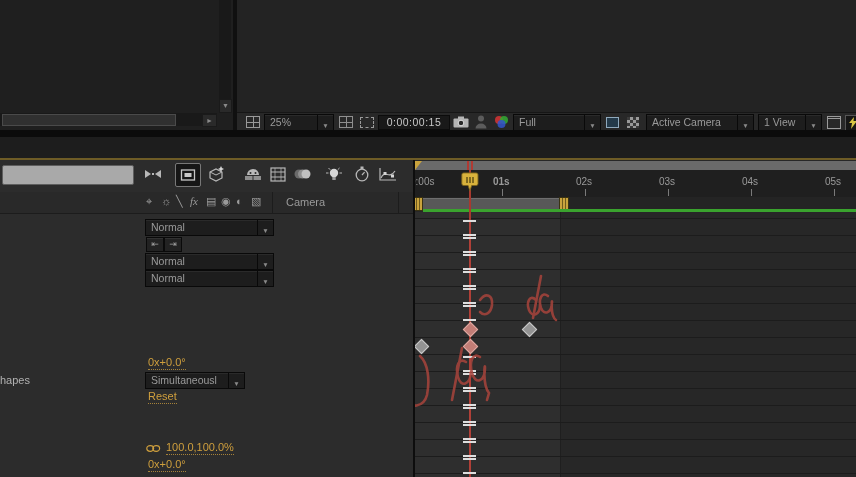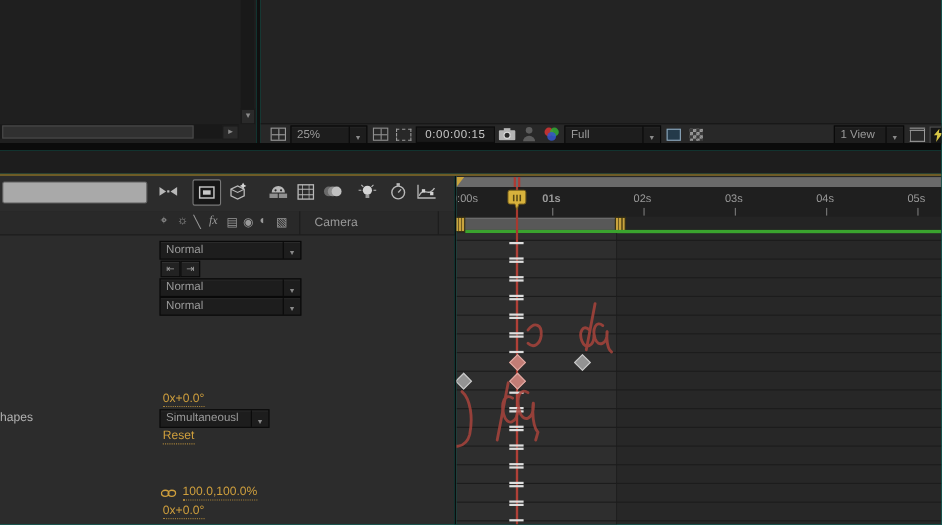--- a/index.html
+++ b/index.html
@@ -1,16 +1,16 @@
 <!DOCTYPE html>
 <html><head>
 <meta charset="utf-8">
 <style>
   html,body{margin:0;padding:0;background:#111;}
-  .screen{position:relative;width:856px;height:477px;overflow:hidden;background:#14b8a6;
+  .screen{position:relative;width:856px;height:477px;overflow:hidden;background:#a16207;
           font-family:"Liberation Sans",sans-serif;font-size:11px;color:#9a9a9a;}
   .abs{position:absolute;}
   
   .proj-panel{left:0;top:0;width:233px;height:130px;background:#1f1f1f;}
   .panel-divider-v{left:233px;top:0;width:4px;height:130px;background:#101010;}
   .comp-panel{left:237px;top:0;width:619px;height:130px;background:#232323;}
   .comp-toolbar{left:0;top:112px;width:619px;height:18px;background:#282828;border-top:1px solid #161616;}
   
   .sb-track{background:#191919;}
   .sb-thumb{background:#303030;border:1px solid #4a4a4a;}
@@ -119,20 +119,24 @@
         <span class="arr">▼</span>
       </div>
 
       <div class="tool-btn" style="left:366px;top:2px;width:18px;height:14px;">
         <div style="width:11px;height:9px;border:1px solid #8fa9bd;background:#243a4a;"></div>
       </div>
       <div class="tool-btn" style="left:387px;top:2px;width:18px;height:14px;">
         <div style="width:12px;height:11px;background-color:#3a3a3a;background-image:linear-gradient(45deg,#9a9a9a 25%,transparent 25%,transparent 75%,#9a9a9a 75%),linear-gradient(45deg,#9a9a9a 25%,transparent 25%,transparent 75%,#9a9a9a 75%);background-size:6px 6px;background-position:0 0,3px 3px;"></div>
       </div>
 
+      <div class="dd" style="left:409px;top:1px;width:106px;">
+        <span class="lbl">Active Camera</span>
+        <span class="arr">▼</span>
+      </div>
       <div class="dd" style="left:521px;top:1px;width:62px;">
         <span class="lbl">1 View</span>
         <span class="arr">▼</span>
       </div>
 
       <div class="tool-btn" style="left:588px;top:2px;width:18px;height:14px;">
         <div style="width:12px;height:9px;border:1px solid #9a9a9a;border-top:3px double #9a9a9a;"></div>
       </div>
       <div class="tool-btn" style="left:608px;top:2px;width:14px;height:14px;background:#161616;border:1px solid #555;">
         <svg width="10" height="12" viewBox="0 0 10 12">

